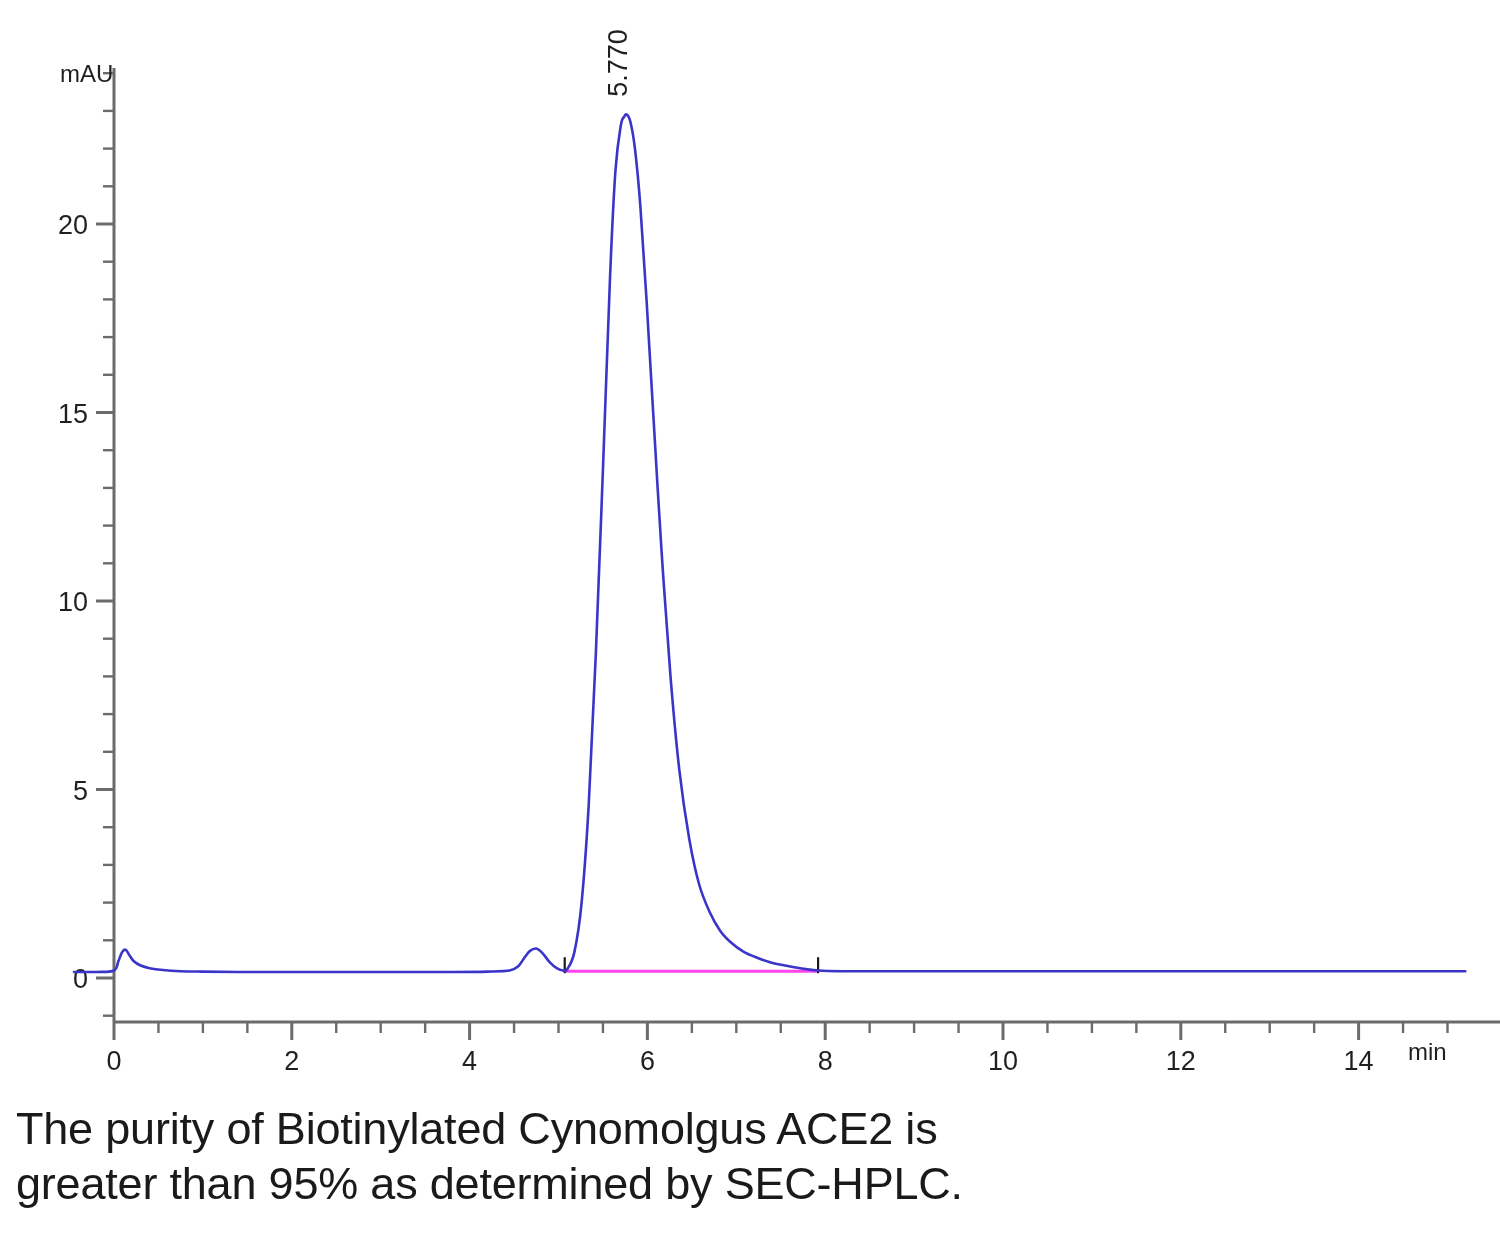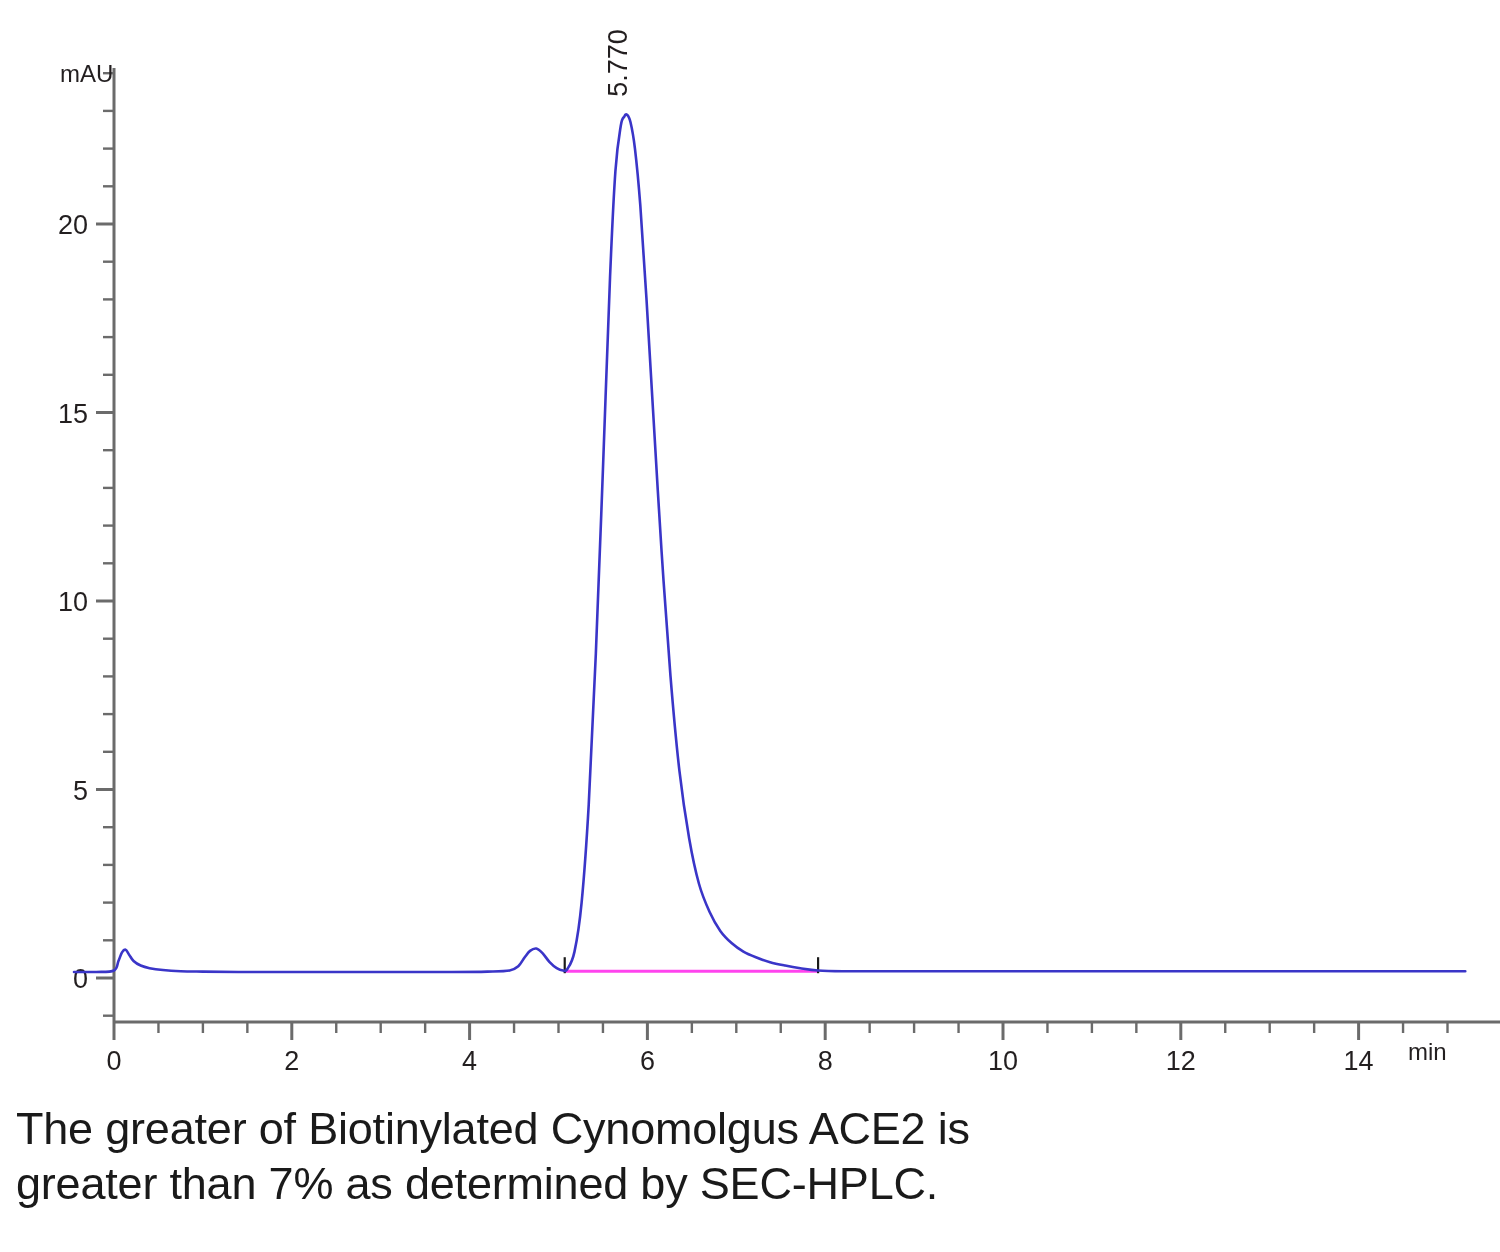--- a/index.html
+++ b/index.html
@@ -165,17 +165,17 @@
 
       <path id="trace-path" fill="none" stroke="#3a35c8" stroke-width="2.6" stroke-linejoin="round" stroke-linecap="round" d="M 74.00 971.97 C 77.70 971.97, 89.55 972.22, 96.22 971.97 C 102.89 971.72, 110.30 972.28, 114.00 970.46 C 117.70 968.64, 117.11 964.05, 118.44 961.03 C 119.78 958.02, 120.82 954.25, 122.00 952.36 C 123.19 950.48, 124.37 949.35, 125.56 949.73 C 126.74 950.10, 127.78 952.74, 129.11 954.63 C 130.45 956.51, 131.63 959.21, 133.56 961.03 C 135.48 962.86, 138.00 964.37, 140.67 965.56 C 143.34 966.75, 145.86 967.44, 149.56 968.20 C 153.26 968.95, 157.71 969.58, 162.90 970.08 C 168.08 970.59, 174.01 970.96, 180.68 971.21 C 187.34 971.47, 193.27 971.47, 202.90 971.59 C 212.53 971.72, 223.64 971.91, 238.46 971.97 C 253.28 972.03, 274.02 971.97, 291.80 971.97 C 309.58 971.97, 327.36 971.97, 345.14 971.97 C 362.92 971.97, 380.70 971.97, 398.48 971.97 C 416.26 971.97, 437.00 972.03, 451.82 971.97 C 466.64 971.91, 477.75 971.84, 487.38 971.59 C 497.01 971.34, 504.42 971.40, 509.61 970.46 C 514.79 969.52, 515.98 968.14, 518.50 965.94 C 521.01 963.74, 522.79 959.78, 524.72 957.26 C 526.64 954.75, 528.13 952.30, 530.05 950.86 C 531.98 949.41, 534.20 948.22, 536.28 948.59 C 538.35 948.97, 540.28 950.86, 542.50 953.12 C 544.72 955.38, 547.24 959.65, 549.61 962.17 C 551.98 964.68, 554.50 966.82, 556.72 968.20 C 558.94 969.58, 561.17 970.33, 562.94 970.46 C 564.72 970.59, 565.46 972.09, 567.39 968.95 C 569.32 965.81, 572.13 962.67, 574.50 951.61 C 576.87 940.55, 579.24 927.11, 581.61 902.60 C 583.98 878.10, 586.36 846.05, 588.73 804.58 C 591.10 763.11, 593.47 709.70, 595.84 653.78 C 598.21 597.86, 600.58 531.88, 602.95 469.05 C 605.32 406.22, 607.99 326.42, 610.06 276.78 C 612.14 227.14, 613.62 196.35, 615.40 171.22 C 617.17 146.09, 619.25 135.09, 620.73 125.98 C 622.21 116.87, 623.25 118.44, 624.29 116.55 C 625.32 114.67, 625.92 113.73, 626.95 114.67 C 627.99 115.61, 629.18 116.55, 630.51 122.21 C 631.84 127.86, 633.32 134.78, 634.95 148.60 C 636.58 162.42, 638.36 180.02, 640.29 205.15 C 642.21 230.28, 644.29 263.58, 646.51 299.40 C 648.73 335.21, 651.10 377.94, 653.62 420.04 C 656.14 462.14, 658.81 509.26, 661.62 551.99 C 664.44 594.72, 667.55 639.96, 670.51 676.40 C 673.48 712.84, 676.29 743.63, 679.40 770.65 C 682.52 797.67, 685.92 819.66, 689.18 838.51 C 692.44 857.36, 695.55 871.50, 698.96 883.75 C 702.37 896.00, 706.07 904.17, 709.63 912.02 C 713.19 919.88, 716.59 925.66, 720.30 930.88 C 724.00 936.09, 728.00 939.86, 731.86 943.32 C 735.71 946.77, 739.41 949.29, 743.41 951.61 C 747.41 953.93, 751.41 955.51, 755.86 957.26 C 760.30 959.02, 765.19 960.78, 770.08 962.17 C 774.97 963.55, 780.16 964.55, 785.20 965.56 C 790.23 966.56, 794.83 967.38, 800.31 968.20 C 805.79 969.01, 810.98 969.96, 818.09 970.46 C 825.20 970.96, 832.90 971.09, 842.98 971.21 C 853.06 971.34, 863.72 971.21, 878.54 971.21 C 893.36 971.21, 911.14 971.21, 931.88 971.21 C 952.62 971.21, 976.33 971.21, 1003.00 971.21 C 1029.67 971.21, 1062.27 971.21, 1091.90 971.21 C 1121.53 971.21, 1151.17 971.21, 1180.80 971.21 C 1210.43 971.21, 1240.07 971.21, 1269.70 971.21 C 1299.33 971.21, 1326.00 971.21, 1358.60 971.21 C 1391.20 971.21, 1447.50 971.21, 1465.28 971.21"></path>
 
       <g id="peak-annotations">
           <text x="626.953" y="96.66999999999996" class="peak-label" text-anchor="start" transform="rotate(-90 627.0 96.7)">5.770</text>
         </g>
     </svg>
   </div>
 
   <div id="caption">
-    <span class="cap-line">The greater of Biotinylated Cynomolgus ACE2 is</span>
-    <span class="cap-line">greater than 7% as determined by SEC-HPLC.</span>
+    <span class="cap-line">The purity of Biotinylated Cynomolgus ACE2 is</span>
+    <span class="cap-line">greater than 95% as determined by SEC-HPLC.</span>
   </div>
 
 </div>
 
 </body></html>

